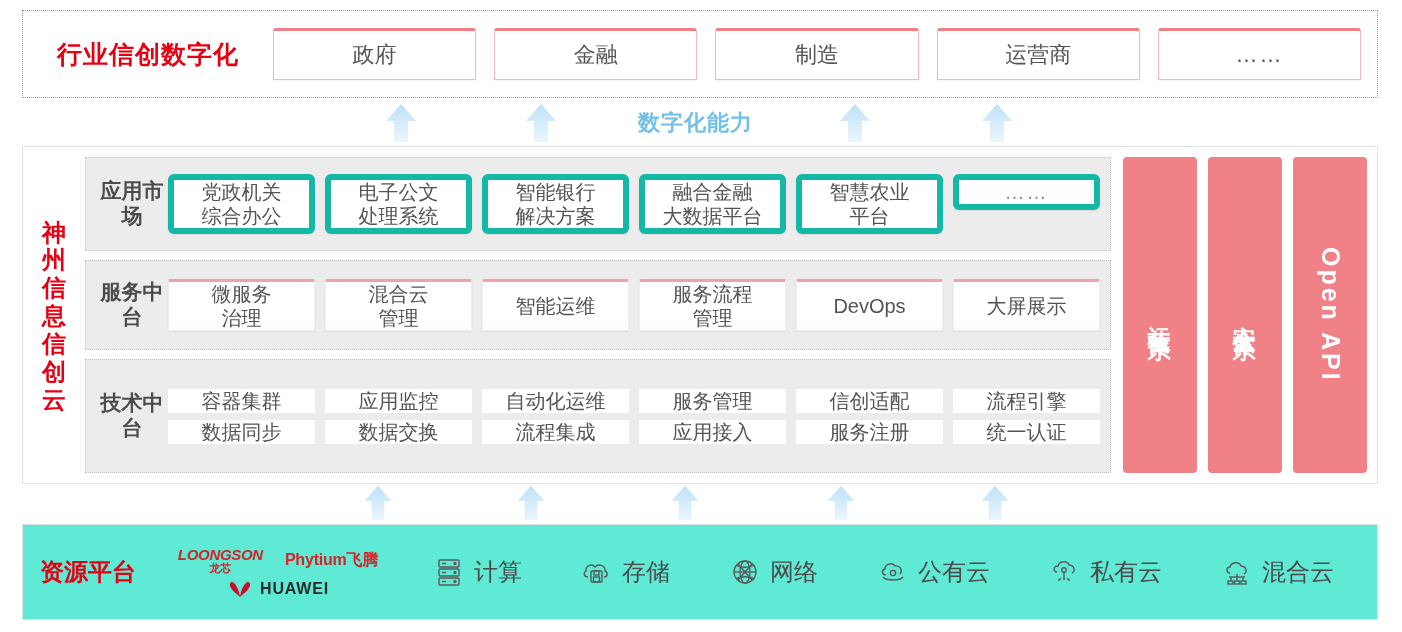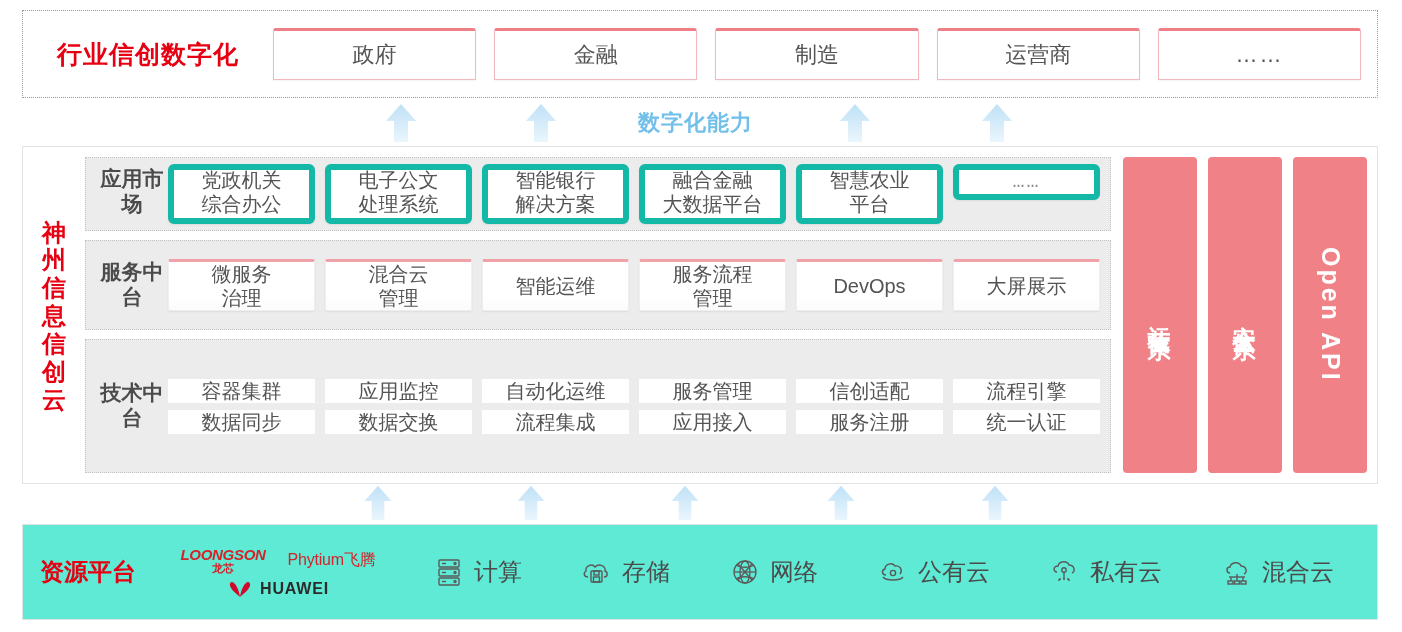--- a/index.html
+++ b/index.html
@@ -56,21 +56,21 @@
     font-size:24px;font-weight:bold;color:#e60012;line-height:1.16;
   }
   .cloud-body{
     flex:1;display:flex;padding:10px 10px 10px 0;box-sizing:border-box;
   }
   .rows{flex:1;display:flex;flex-direction:column;gap:9px;}
   .band{
     background:#ececec;border:1px dotted #c3c3c3;box-sizing:border-box;
     display:flex;align-items:center;padding:8px 10px;
   }
-  .band.app{height:74px;font-family:Liberation Mono, monospace;}
+  .band.app{height:94px;}
   .band.svc{height:90px;}
   .band.tech{flex:1;}
   .band-label{
     width:72px;min-width:72px;text-align:center;
     font-size:21px;font-weight:bold;color:#4b4b4b;line-height:1.18;
   }
   .band-cells{flex:1;display:flex;gap:10px;}
   .band-cells.stack{flex-direction:column;gap:7px;}
   .band-cells.stack .cell-row{display:flex;gap:10px;flex:1;}
 
@@ -117,21 +117,21 @@
     width:130px;text-align:center;font-size:24px;font-weight:bold;
     color:#e60012;line-height:1.2;
   }
   .vendors{width:250px;display:flex;flex-direction:column;align-items:center;gap:6px;}
   .vrow{display:flex;align-items:center;gap:22px;}
   .loongson{display:flex;flex-direction:column;align-items:center;line-height:1;}
   .loongson .en{
     font-size:15px;font-weight:bold;color:#d4232a;font-style:italic;letter-spacing:-.3px;
   }
   .loongson .cn{font-size:11px;color:#d4232a;font-weight:bold;margin-top:1px;}
-  .phytium{font-size:16px;font-weight:normal;color:#d4232a;letter-spacing:-.2px;}
+  .phytium{font-size:16px;font-weight:bold;color:#d4232a;letter-spacing:-.2px;}
   .huawei{display:flex;align-items:center;gap:7px;}
   .huawei .mark{width:26px;height:18px;}
   .huawei .word{font-size:16px;font-weight:bold;color:#2b2b2b;letter-spacing:.8px;}
 
   .res-items{flex:1;display:flex;align-items:center;justify-content:space-around;padding-right:14px;}
   .res-item{display:flex;align-items:center;gap:8px;}
   .res-item .ico{width:34px;height:34px;display:block;}
   .res-item .lbl{font-size:24px;color:#4b4b4b;}
 </style>
 </head>

